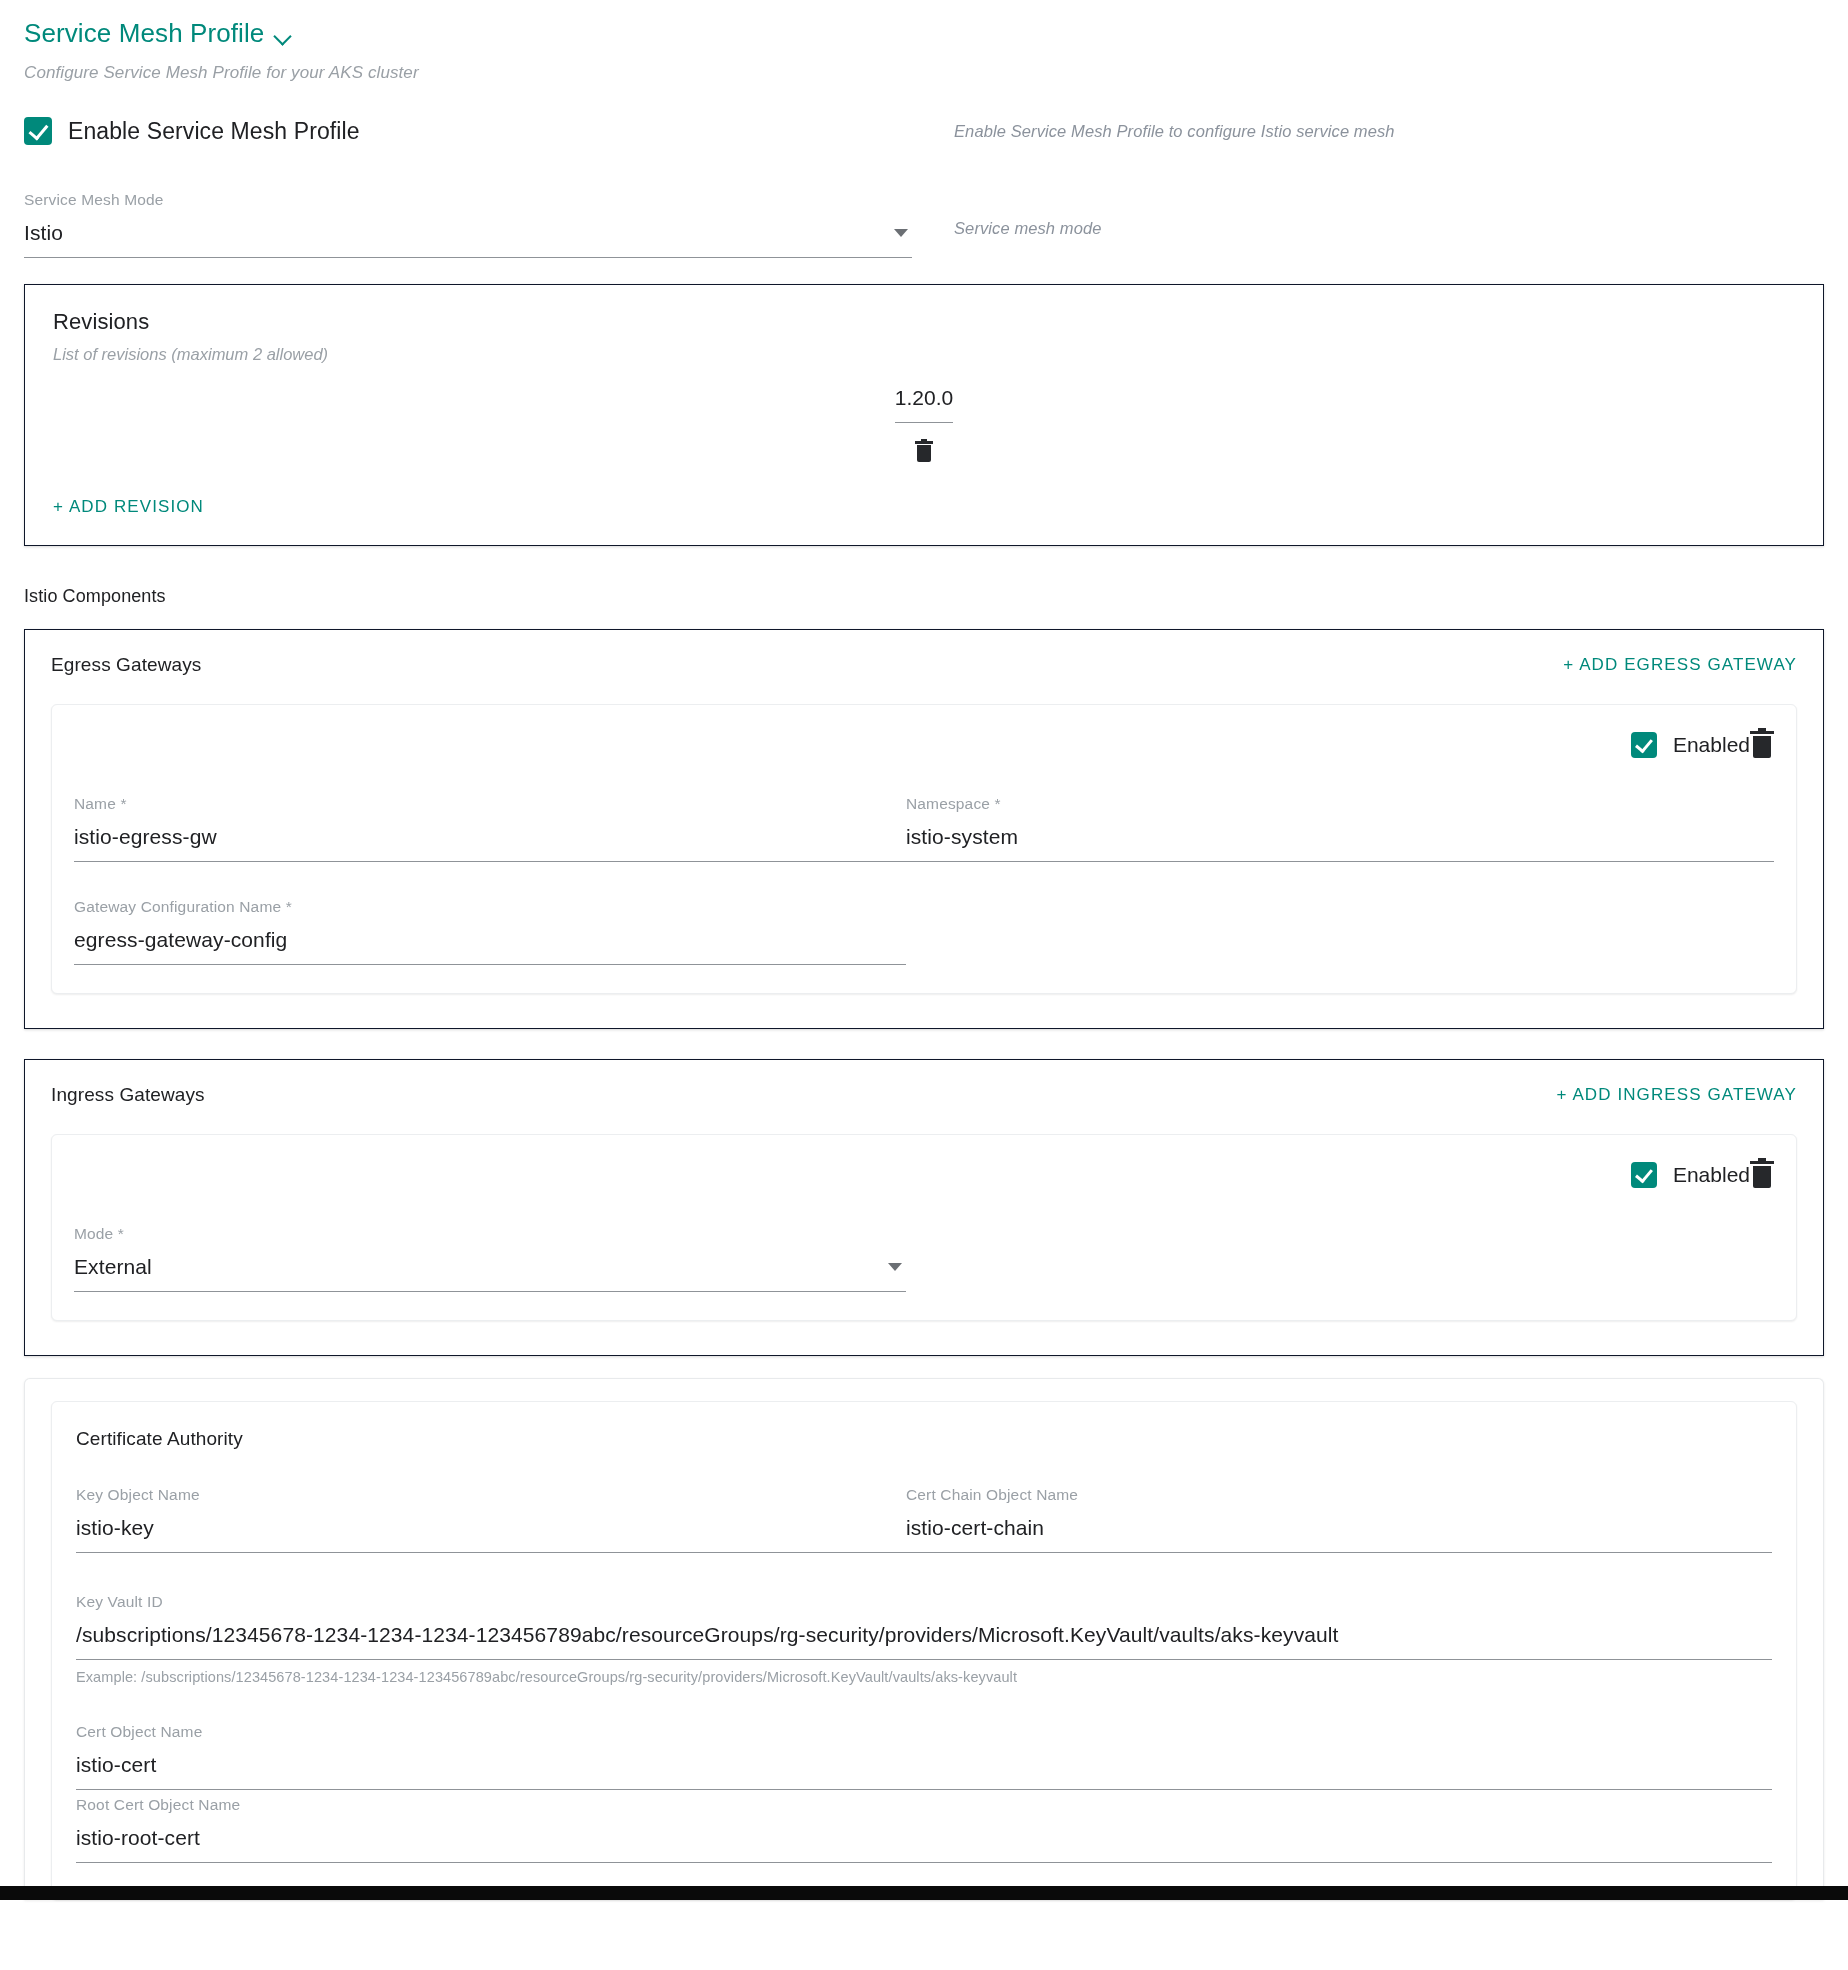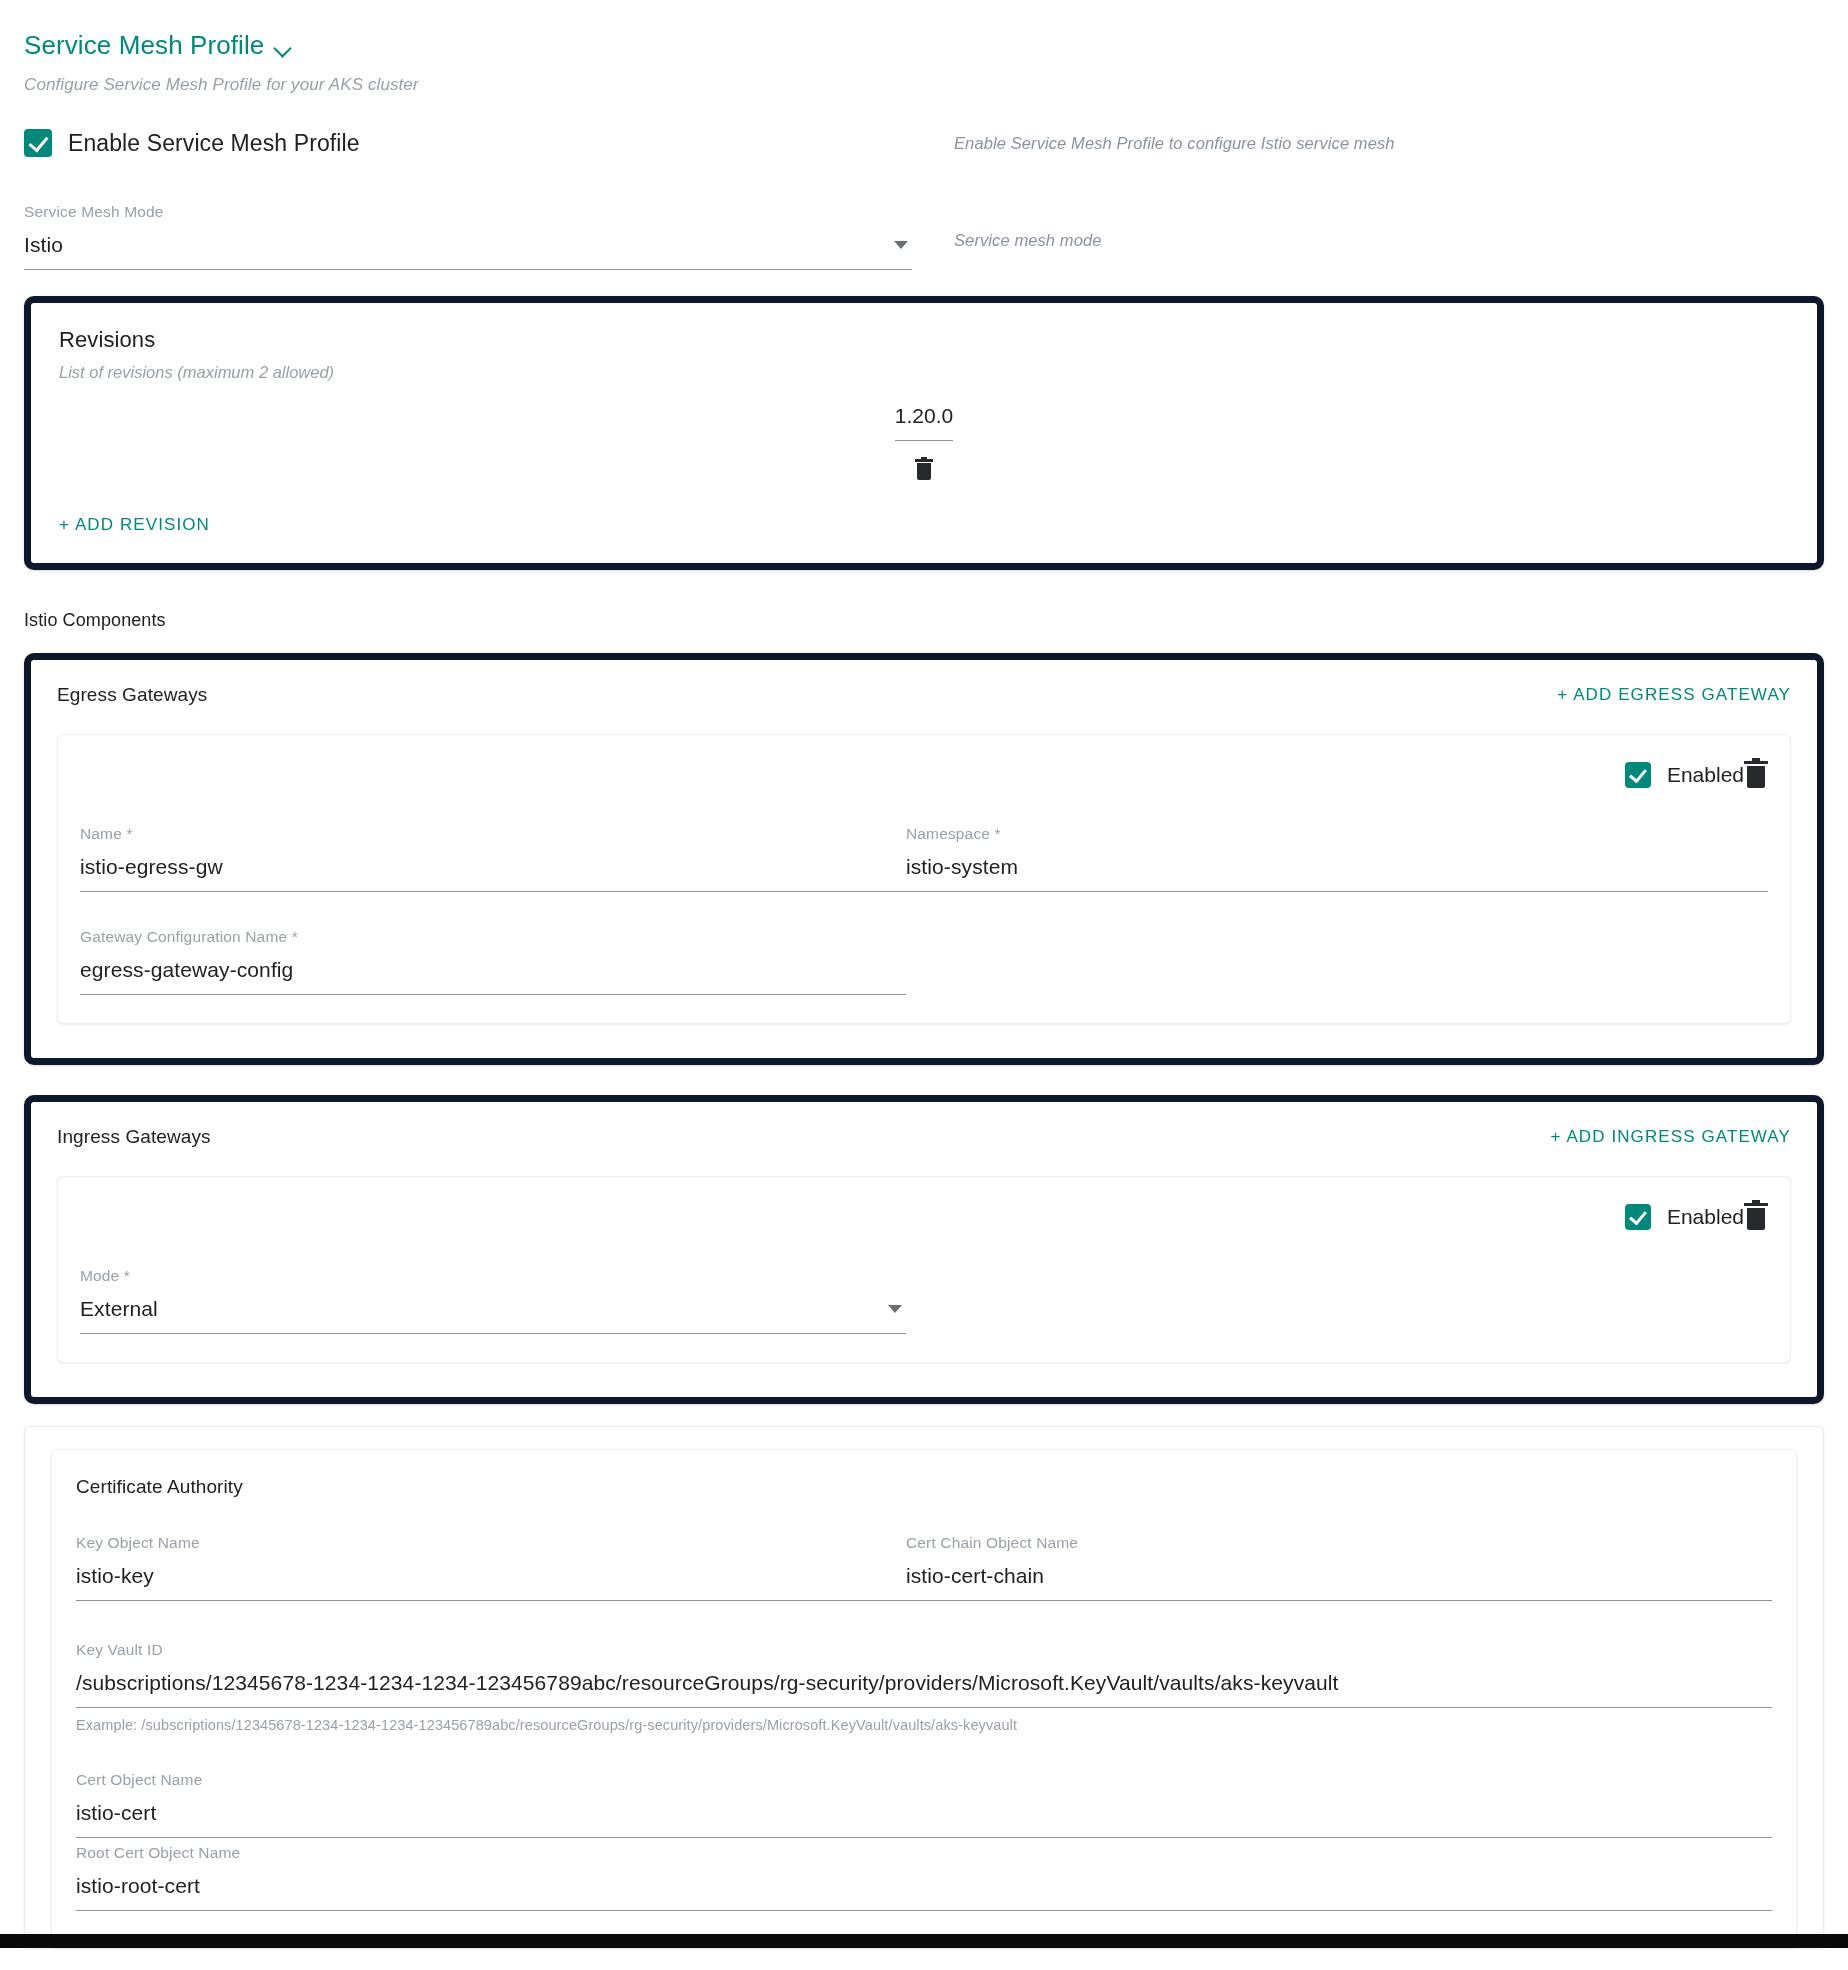--- a/index.html
+++ b/index.html
@@ -10,21 +10,21 @@
   }
   body {
     width: 1848px;
     min-height: 1970px;
     position: relative;
     -webkit-font-smoothing: antialiased;
   }
 
   .page {
     width: 1848px;
-    padding: 12px 0 0 0;
+    padding: 0 0 0 0;
     position: relative;
   }
 
   
   .section-header {
     padding: 18px 24px 0 24px;
   }
   .section-title-row {
     display: flex;
     align-items: center;
@@ -156,22 +156,22 @@
     color: #9aa0a6;
     font-size: 14.5px;
     letter-spacing: 0.1px;
     margin-top: 9px;
     display: block;
   }
 
   
   .card {
     background: #ffffff;
-    border: 7px solid #0f172a;
-    border-radius: 10px;
+    border: 1px solid #0f172a;
+    border-radius: 0;
     box-shadow: 0 1px 3px rgba(0,0,0,0.10), 0 1px 2px rgba(0,0,0,0.06);
   }
   .inner-card {
     background: #ffffff;
     border: 1px solid #eceef0;
     border-radius: 6px;
     box-shadow: 0 1px 2px rgba(0,0,0,0.07);
   }
 
   .revisions-card {

